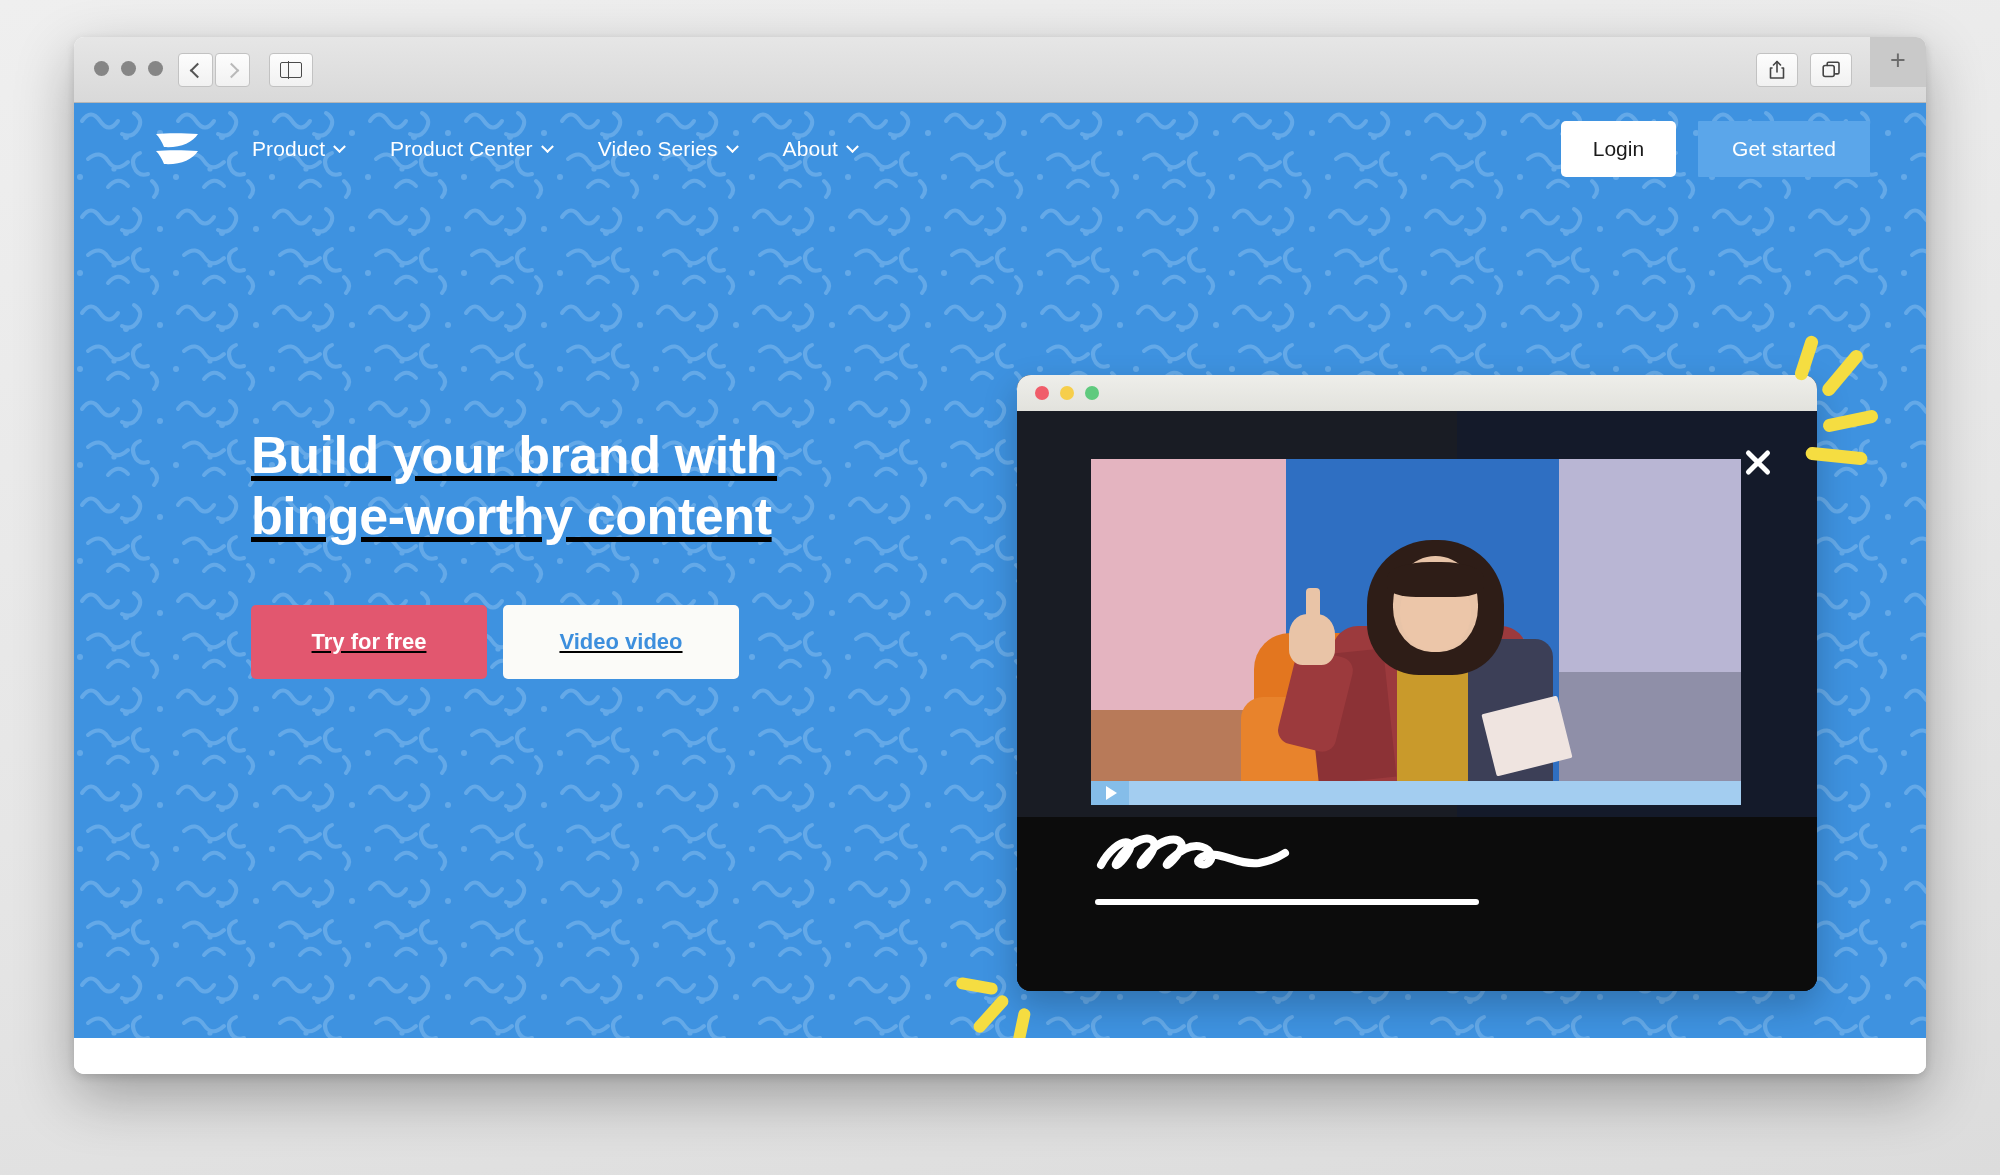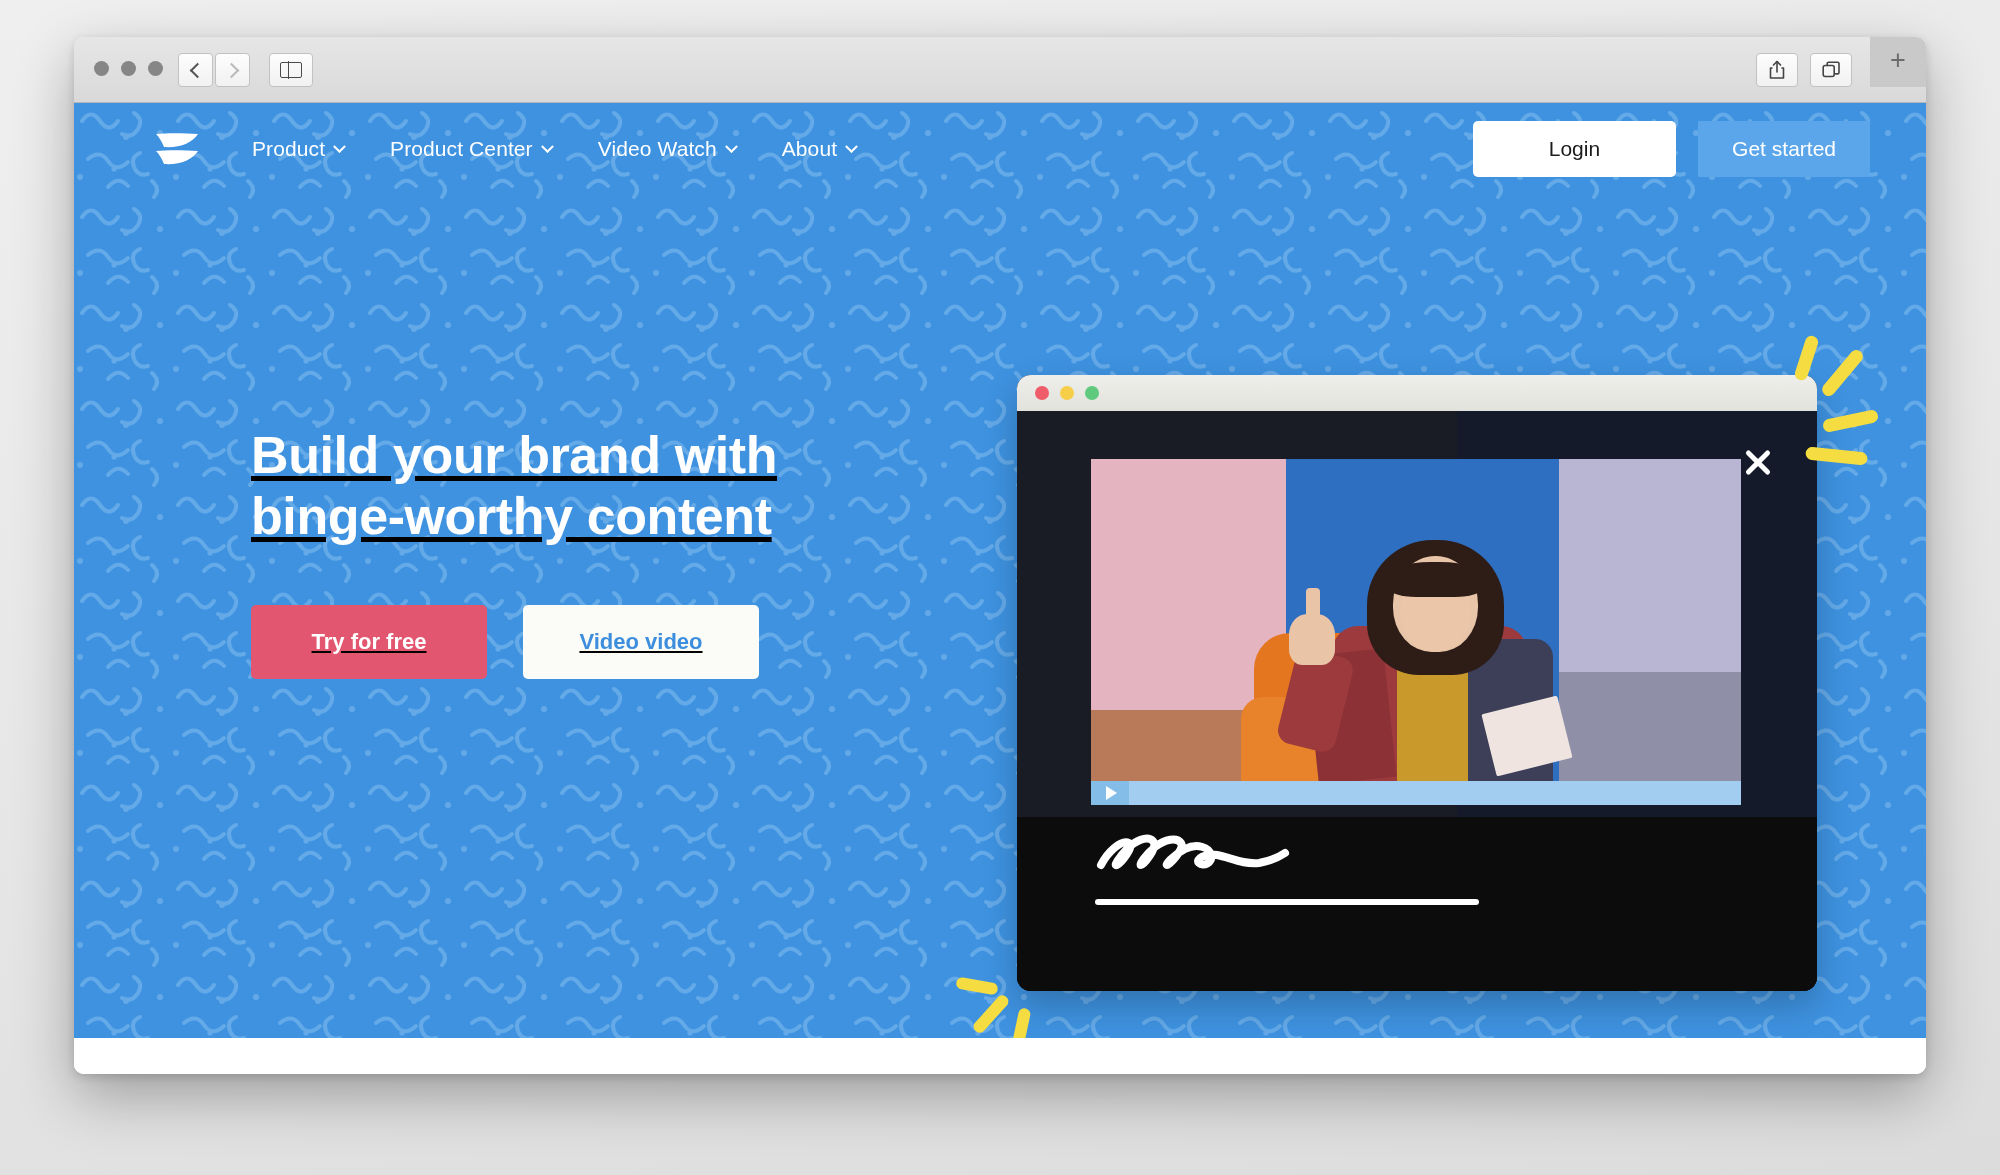--- a/index.html
+++ b/index.html
@@ -200,21 +200,21 @@
 
   #nav-actions {
     margin-left: auto;
     display: flex; align-items: center; gap: 22px;
   }
   #login-button {
     background: #ffffff;
     color: #1b1b1b;
     font-size: 21px;
     font-weight: 500;
-    padding: 16px 76px;
+    padding: 16px 32px;
     border-radius: 5px;
     border: none;
     font-family: inherit;
   }
   #get-started-button {
     background: #5ba6ea;
     color: #ffffff;
     font-size: 21px;
     font-weight: 500;
     padding: 16px 34px;
@@ -242,21 +242,21 @@
   #hero-subtitle {
     color: #f0f6fd;
     font-size: 26px;
     line-height: 1.42;
     font-weight: 400;
     margin-top: 36px;
     max-width: 580px;
   }
   #hero-buttons {
     display: flex;
-    gap: 36px;
+    gap: 16px;
     margin-top: 58px;
   }
   #try-free-button {
     background: #e2576f;
     color: #ffffff;
     font-size: 22px;
     font-weight: 600;
     padding: 24px 0;
     width: 236px;
     text-align: center;
@@ -560,21 +560,21 @@
           <div id="nav-links">
             <div class="nav-link">
               <span>Product</span>
               <span class="caret"></span>
             </div>
             <div class="nav-link">
               <span>Product Center</span>
               <span class="caret"></span>
             </div>
             <div class="nav-link">
-              <span>Video Watch</span>
+              <span>Video Series</span>
               <span class="caret"></span>
             </div>
             <div class="nav-link">
               <span>About</span>
               <span class="caret"></span>
             </div>
           </div>
 
           <div id="nav-actions">
             <button id="login-button">Login</button>

